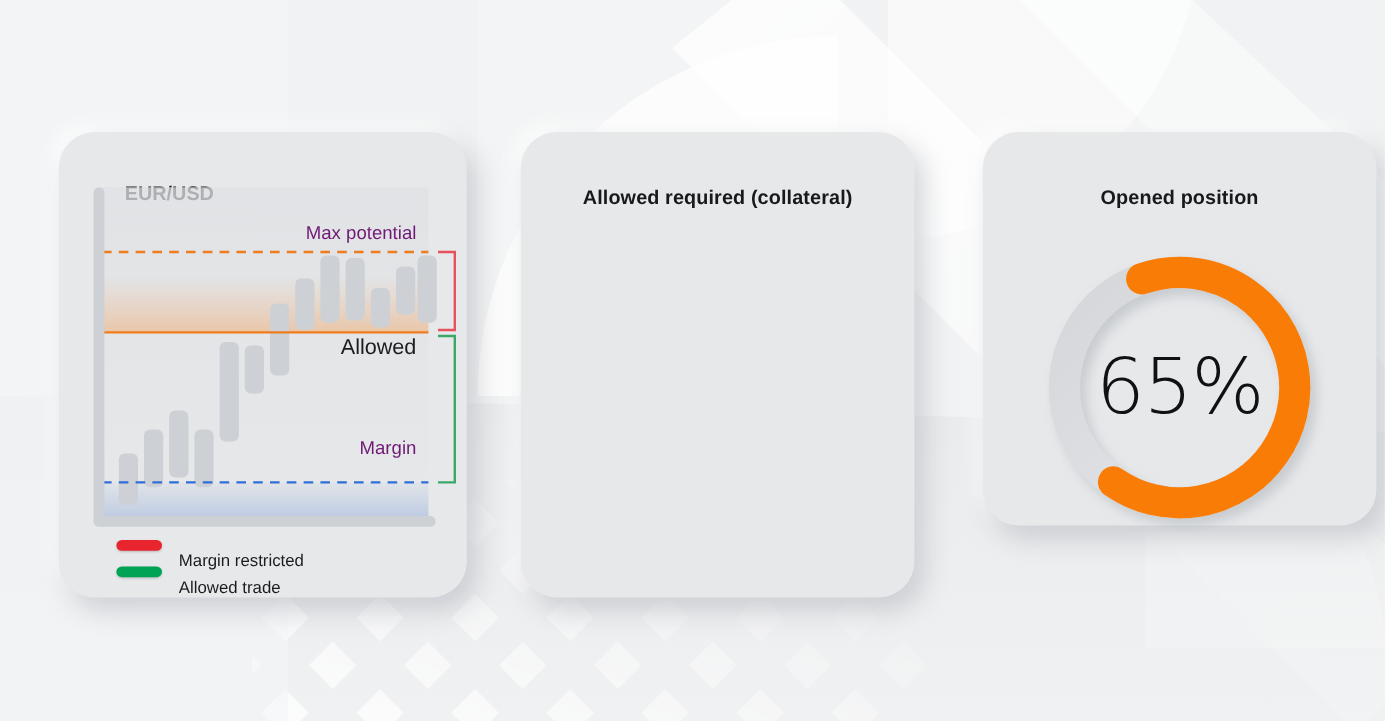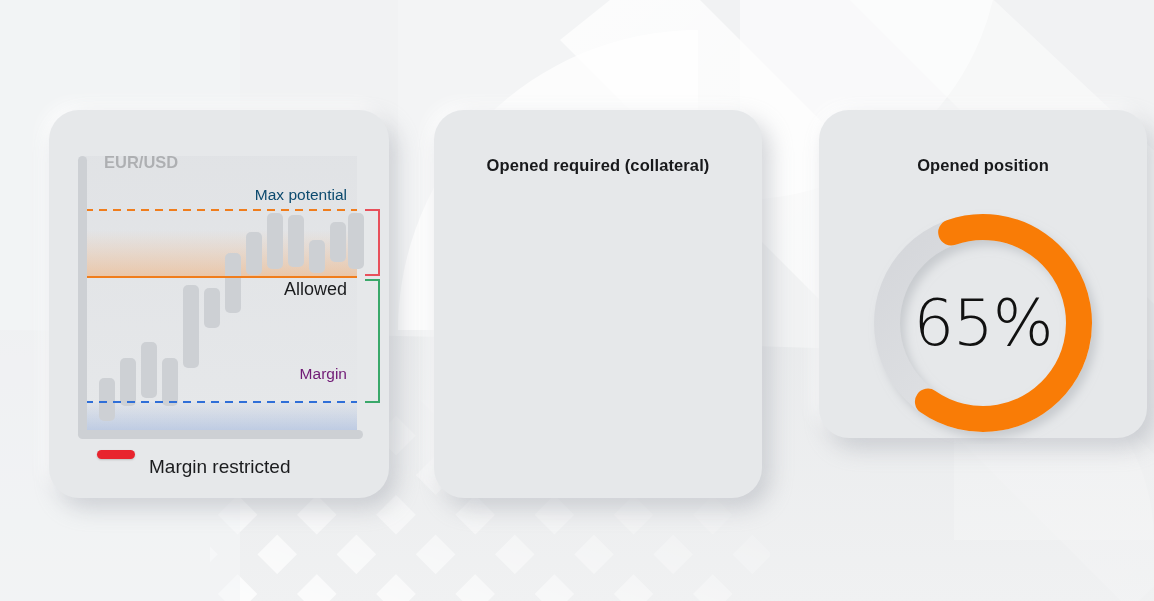--- a/index.html
+++ b/index.html
@@ -54,21 +54,21 @@
     font-family:"DejaVu Sans",sans-serif;
   }
 
   
   #legend{position:absolute;left:48px;top:333px;}
   .legend-row{display:flex;align-items:center;height:22px;}
   .swatch{
     width:38px;height:9px;border-radius:5px;margin-right:14px;
     box-shadow:0 1px 2px rgba(0,0,0,.18);
   }
-  .legend-text{font-size:19px;color:#1b1c1e;margin-top:26px;}
+  .legend-text{font-size:14px;color:#1b1c1e;margin-top:26px;}
 </style>
 </head>
 <body>
 
 <div id="bg">
   <svg width="1154" height="601" viewBox="0 0 1154 601">
     <defs>
       <linearGradient id="gsoft" x1="0" y1="0" x2="1" y2="1">
         <stop offset="0" stop-color="#ffffff" stop-opacity="1"></stop>
         <stop offset="1" stop-color="#ffffff" stop-opacity=".35"></stop>
@@ -176,35 +176,39 @@
       <line x1="36" y1="292" x2="308" y2="292" stroke="#2f6fd8" stroke-width="2" stroke-dasharray="8 6"></line>
 
       <rect x="29" y="46" width="9" height="282" rx="4.5" fill="#cdd0d4"></rect>
       <rect x="29" y="320" width="285" height="9" rx="4.5" fill="#cdd0d4"></rect>
 
       <path d="M316 100 L330 100 L330 165 L316 165" fill="none" stroke="#e8505b" stroke-width="2"></path>
       <path d="M316 170 L330 170 L330 292 L316 292" fill="none" stroke="#3aa86a" stroke-width="2"></path>
     </svg>
 
     <div style="position:absolute;left:0;top:0;width:340px;height:388px;pointer-events:none;">
-      <div style="position:absolute;right:42px;top:76px;font-size:15.5px;color:#0c4a6e;">Max potential</div>
+      <div style="position:absolute;right:42px;top:76px;font-size:15.5px;color:#701a75;">Max potential</div>
       <div style="position:absolute;right:42px;top:169px;font-size:18px;color:#1b1c1e;">Allowed</div>
       <div style="position:absolute;right:42px;top:255px;font-size:15.5px;color:#701a75;">Margin</div>
     </div>
 
     <div id="legend">
       <div class="legend-row">
         <span class="swatch" style="background:#e8242e;"></span>
         <span class="legend-text">Margin restricted</span>
       </div>
+      <div class="legend-row">
+        <span class="swatch" style="background:#00a254;"></span>
+        <span class="legend-text">Allowed trade</span>
+      </div>
     </div>
   </div>
 
   <div class="card" id="card-margin">
-    <div class="card-title" id="title-margin">Opened required (collateral)</div>
+    <div class="card-title" id="title-margin">Allowed required (collateral)</div>
 
   </div>
 
   <div class="card" id="card-position">
     <div class="card-title" id="title-position">Opened position</div>
 
     <div class="donut">
       <svg viewBox="0 0 242 242" width="242" height="242">
         <defs>
           <linearGradient id="trackG2" x1="0" y1="0" x2="1" y2="1">

